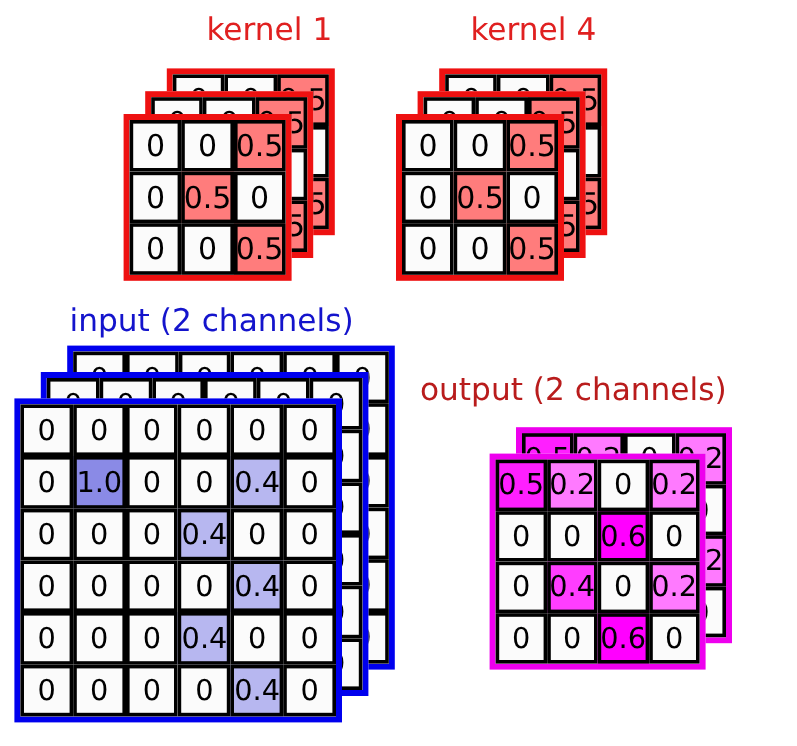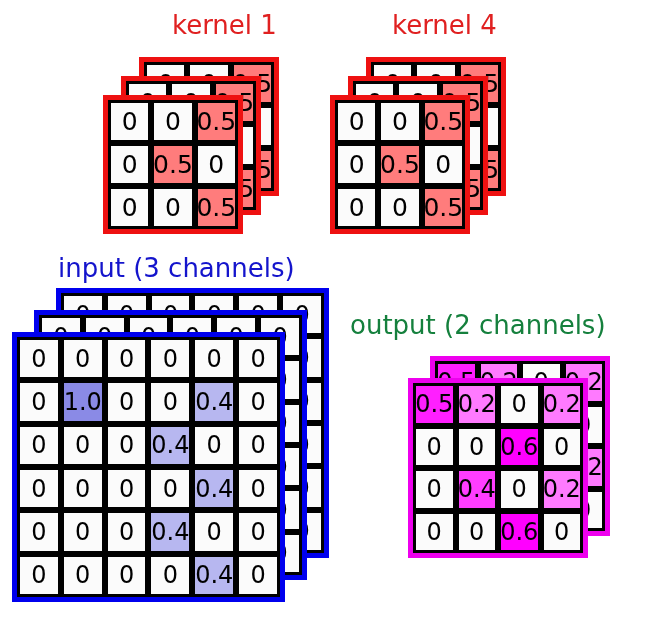--- a/index.html
+++ b/index.html
@@ -64,21 +64,21 @@
   .input .plane {
     border: 5px solid #0000ee;
     grid-template-columns: repeat(6, 1fr);
     grid-template-rows: repeat(6, 1fr);
     width: 273px;
     height: 270px;
   }
   .input .cell { font-size: 24px; }
 
   
-  .output-label { color: #15803d; }
+  .output-label { color: #b91c1c; }
   .output .plane {
     border: 5px solid #ee00ee;
     grid-template-columns: repeat(4, 1fr);
     grid-template-rows: repeat(4, 1fr);
     width: 180px;
     height: 180px;
   }
   .output .cell { font-size: 24px; }
 </style>
 </head>
@@ -150,21 +150,21 @@
         <div class="cell" style="background: rgb(251, 251, 251);">0</div>
         <div class="cell" style="background: rgb(255, 124, 124);">0.5</div>
         <div class="cell" style="background: rgb(251, 251, 251);">0</div>
         <div class="cell" style="background: rgb(255, 124, 124);">0.5</div>
         <div class="cell" style="background: rgb(251, 251, 251);">0</div>
         <div class="cell" style="background: rgb(251, 251, 251);">0</div>
         <div class="cell" style="background: rgb(251, 251, 251);">0</div>
         <div class="cell" style="background: rgb(255, 124, 124);">0.5</div>
       </div>
     </div>
-    <div class="label input-label" style="left: 58px; top: 255px;">input (3 channels)</div>
+    <div class="label input-label" style="left: 58px; top: 255px;">input (2 channels)</div>
     <div class="stack input" style="left: 12px; top: 332px;">
       <div class="plane" style="left: 44px; top: -44px; z-index: 98;">
         <div class="cell" style="background: rgb(251, 251, 251);">0</div>
         <div class="cell" style="background: rgb(251, 251, 251);">0</div>
         <div class="cell" style="background: rgb(251, 251, 251);">0</div>
         <div class="cell" style="background: rgb(251, 251, 251);">0</div>
         <div class="cell" style="background: rgb(251, 251, 251);">0</div>
         <div class="cell" style="background: rgb(251, 251, 251);">0</div>
         <div class="cell" style="background: rgb(251, 251, 251);">0</div>
         <div class="cell" style="background: rgb(138, 138, 230);">1.0</div>

